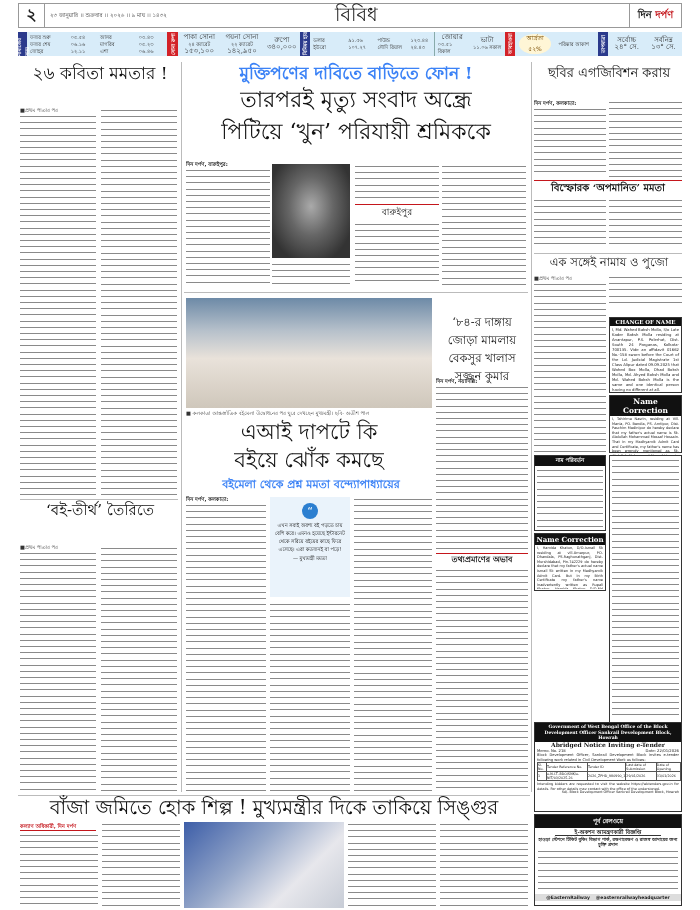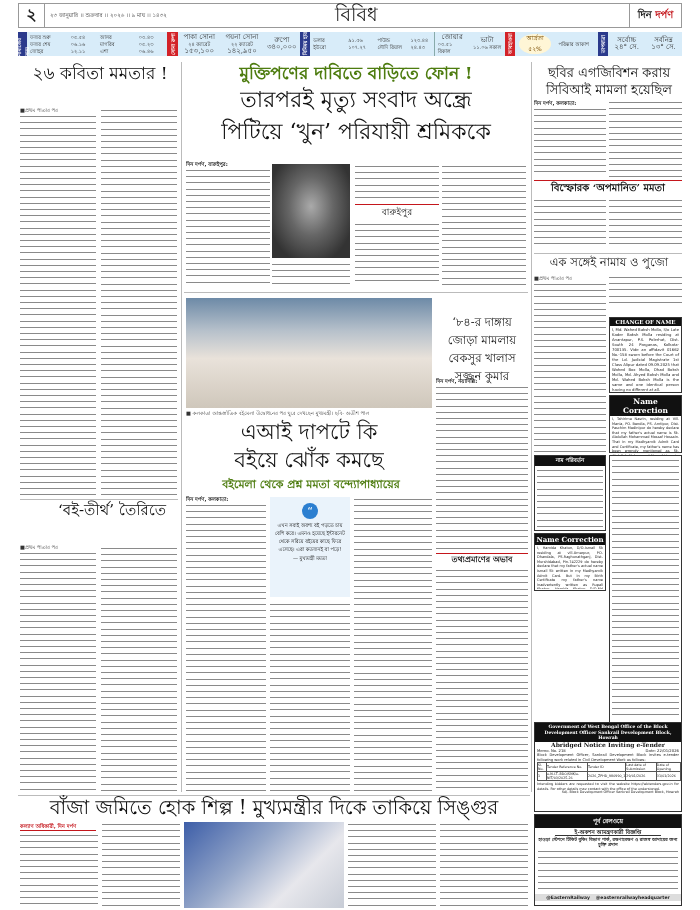--- a/index.html
+++ b/index.html
@@ -11,21 +11,21 @@
 .section{flex:1;font-size:19px;font-family:"DejaVu Serif",serif;text-align:left;padding-left:40px}
 .brand{width:52px;height:100%;border-left:1px solid #999;display:flex;align-items:center;justify-content:center;font-size:10px;font-weight:bold}
 .brand .b2{color:#c4161c}
 .ticker{left:18px;top:32px;width:664px;height:24px;background:#d8ecf9;display:flex;align-items:stretch;font-size:5px;color:#333}
 .tlabel{width:9px;color:#fff;writing-mode:vertical-rl;transform:rotate(180deg);font-size:5px;display:flex;align-items:center;justify-content:center;font-weight:bold}
 .tl-blue{background:#2b3a8c}.tl-red{background:#d32228}
 .tcol{display:flex;flex-direction:column;justify-content:center;padding:0 3px;line-height:7px}
 .tcol .big{font-size:7px}
 .humid{background:#fff6d6;border-radius:50%;width:34px;height:20px;margin:2px 4px;display:flex;flex-direction:column;align-items:center;justify-content:center;font-size:6px;color:#7a4d00}
 .hl{font-family:"DejaVu Serif",serif;color:#111;text-align:center;line-height:1.15}
-.red{color:#4d7c0f}
+.red{color:#3b82f6}
 .txt{font-size:4.3px;line-height:6.2px;color:#444;text-align:justify;overflow:hidden}
 .lines{background:repeating-linear-gradient(#fff 0 2px,#8a8a8a 2px 3px,#fff 3px 6.2px)}
 .rule{background:#bbb}
 .redrule{background:#c4161c}
 .photo-p{background:radial-gradient(ellipse at 50% 45%,#aaa 0,#666 40%,#333 80%)}
 .photo-g{background:linear-gradient(180deg,#6d8aa7 0,#b7c1cb 30%,#e9e2da 55%,#cfc7bb 100%)}
 .photo-m{background:linear-gradient(135deg,#3d5ea8 0,#95a7c9 40%,#e7e7ec 70%,#c7ccd6 100%)}
 .ad{border:1px solid #333;background:#fff}
 .adhd{background:#111;color:#fff;font-family:"DejaVu Serif",serif;font-weight:bold;text-align:center}
 .quote{background:#eaf3fb}
@@ -124,21 +124,21 @@
 </div>
 
 <div class="abs hl" style="left:20px;top:64px;width:160px;font-size:16px">
   <div style="font-size:17px">২৬ কবিতা মমতার !</div>
 </div>
 <div class="abs txt small" style="left:20px;top:107px;width:76px;height:6px;color:#333">■প্রথম পাতার পর</div>
 <div class="abs lines" style="left:20px;top:114px;width:76px;height:382px"></div>
 <div class="abs lines" style="left:101px;top:108px;width:76px;height:388px"></div>
 <div class="abs rule" style="left:20px;top:499px;width:158px;height:1px"></div>
 
-<div class="abs hl" style="left:32px;top:502px;width:160px;font-size:15px">
+<div class="abs hl" style="left:20px;top:502px;width:160px;font-size:15px">
   <div>‘বই-তীর্থ’ তৈরিতে</div>
 </div>
 <div class="abs txt small" style="left:20px;top:544px;width:76px;height:6px;color:#333">■প্রথম পাতার পর</div>
 <div class="abs lines" style="left:20px;top:551px;width:76px;height:240px"></div>
 <div class="abs lines" style="left:101px;top:546px;width:76px;height:245px"></div>
 
 <div class="abs rule" style="left:181px;top:62px;width:1px;height:730px"></div>
 
 <div class="abs hl red" style="left:186px;top:64px;width:340px;font-size:17px;font-weight:bold">মুক্তিপণের দাবিতে বাড়িতে ফোন !</div>
 <div class="abs hl" style="left:186px;top:87px;width:340px;font-size:22px">তারপরই মৃত্যু সংবাদ অন্ধ্রে</div>
@@ -179,21 +179,20 @@
 <div class="abs lines" style="left:270px;top:602px;width:80px;height:189px"></div>
 <div class="abs lines" style="left:354px;top:497px;width:78px;height:294px"></div>
 <div class="abs redrule" style="left:436px;top:553px;width:92px;height:1px"></div>
 <div class="abs hl" style="left:436px;top:555px;width:92px;font-size:8px;font-weight:bold">তথ্যপ্রমাণের অভাব</div>
 <div class="abs lines" style="left:436px;top:568px;width:92px;height:223px"></div>
 
 <div class="abs rule" style="left:531px;top:62px;width:1px;height:730px"></div>
 
 <div class="abs hl" style="left:534px;top:64px;width:150px;font-size:13px;line-height:17px">
   <div>ছবির এগজিবিশন করায়</div>
-  <div>সিবিআই মামলা হয়েছিল</div>
 </div>
 <div class="abs txt small" style="left:534px;top:100px;width:70px;height:6px;font-weight:bold;color:#222">দিন দর্পণ, কলকাতা:</div>
 <div class="abs lines" style="left:534px;top:107px;width:72px;height:70px"></div>
 <div class="abs lines" style="left:609px;top:100px;width:73px;height:77px"></div>
 <div class="abs redrule" style="left:534px;top:180px;width:148px;height:1px"></div>
 <div class="abs hl" style="left:534px;top:182px;width:148px;font-size:10px;font-weight:bold">বিস্ফোরক ‘অপমানিত’ মমতা</div>
 <div class="abs lines" style="left:534px;top:198px;width:72px;height:52px"></div>
 <div class="abs lines" style="left:609px;top:198px;width:73px;height:52px"></div>
 <div class="abs rule" style="left:534px;top:253px;width:148px;height:1px"></div>
 

